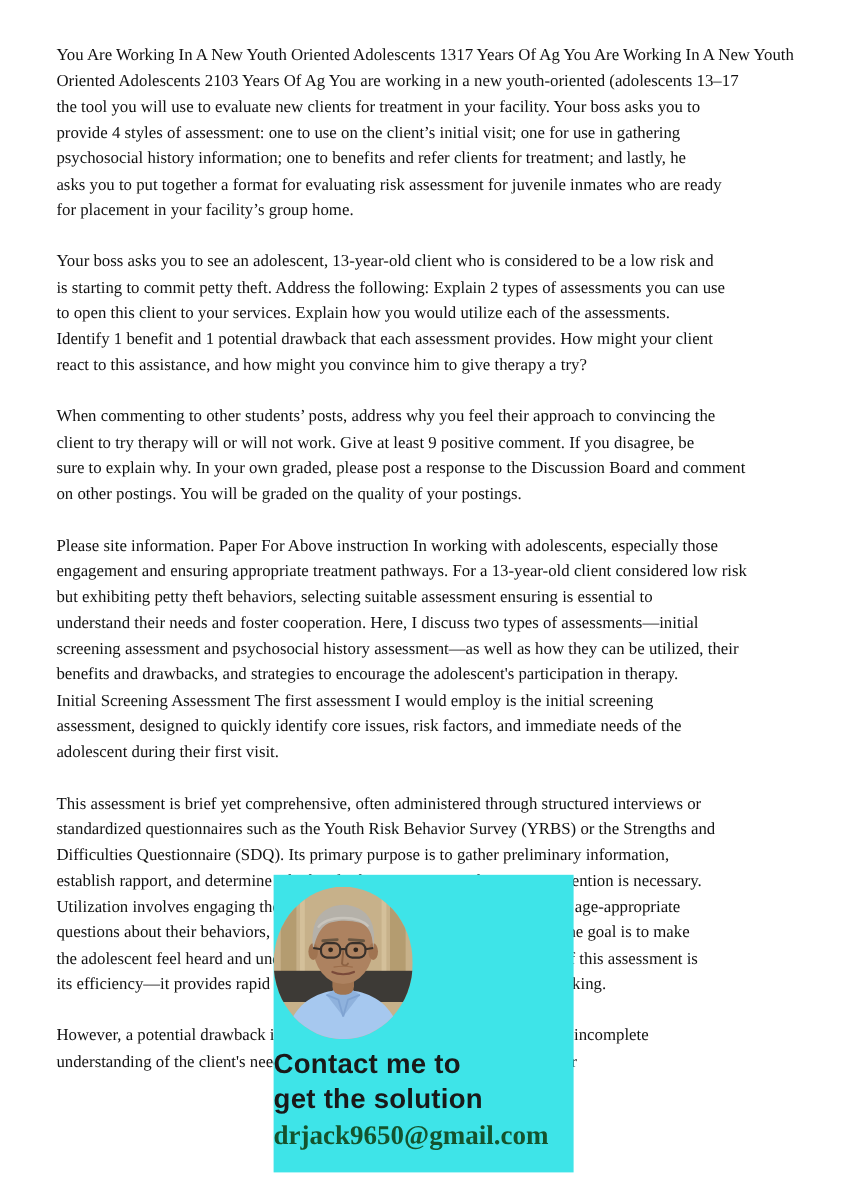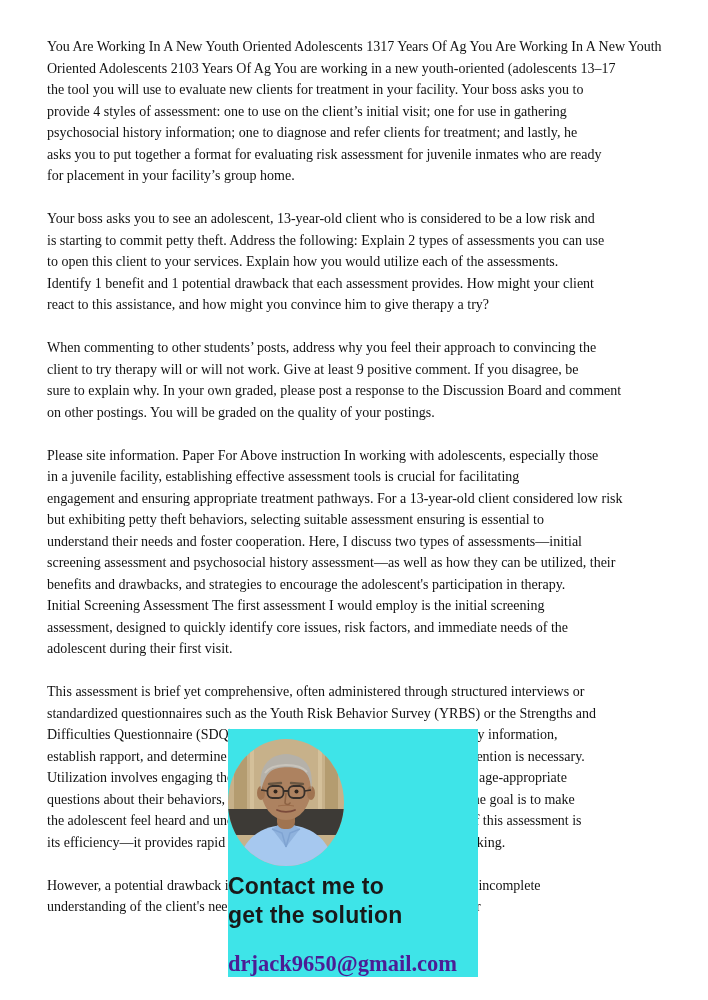--- a/index.html
+++ b/index.html
@@ -46,55 +46,54 @@
     line-height:29px;
     color:#191919;
     letter-spacing:0.2px;
   }
   .contact-line.first{margin-top:6px;}
   .email-line{
     font-family:"Liberation Serif","DejaVu Serif",serif;
     font-weight:bold;
     font-size:22.5px;
     line-height:30px;
-    margin-top:19px;
-    color:#4c1d95;
+    margin-top:1px;
+    color:#14532d;
   }
 </style>
 </head>
 <body>
 
 <div id="page">
 
   <div id="doc">
       <div class="para">
         <div class="ln">You Are Working In A New Youth Oriented Adolescents 1317 Years Of Ag You Are Working In A New Youth</div>
         <div class="ln">Oriented Adolescents 2103 Years Of Ag You are working in a new youth-oriented (adolescents 13–17</div>
         <div class="ln">the tool you will use to evaluate new clients for treatment in your facility. Your boss asks you to</div>
         <div class="ln">provide 4 styles of assessment: one to use on the client’s initial visit; one for use in gathering</div>
-        <div class="ln">psychosocial history information; one to diagnose and refer clients for treatment; and lastly, he</div>
+        <div class="ln">psychosocial history information; one to benefits and refer clients for treatment; and lastly, he</div>
         <div class="ln">asks you to put together a format for evaluating risk assessment for juvenile inmates who are ready</div>
         <div class="ln">for placement in your facility’s group home.</div>
       </div>
       <div class="para">
         <div class="ln">Your boss asks you to see an adolescent, 13-year-old client who is considered to be a low risk and</div>
         <div class="ln">is starting to commit petty theft. Address the following: Explain 2 types of assessments you can use</div>
         <div class="ln">to open this client to your services. Explain how you would utilize each of the assessments.</div>
         <div class="ln">Identify 1 benefit and 1 potential drawback that each assessment provides. How might your client</div>
         <div class="ln">react to this assistance, and how might you convince him to give therapy a try?</div>
       </div>
       <div class="para">
         <div class="ln">When commenting to other students’ posts, address why you feel their approach to convincing the</div>
         <div class="ln">client to try therapy will or will not work. Give at least 9 positive comment. If you disagree, be</div>
         <div class="ln">sure to explain why. In your own graded, please post a response to the Discussion Board and comment</div>
         <div class="ln">on other postings. You will be graded on the quality of your postings.</div>
       </div>
       <div class="para">
         <div class="ln">Please site information. Paper For Above instruction In working with adolescents, especially those</div>
-        <div class="ln">in a juvenile facility, establishing effective assessment tools is crucial for facilitating</div>
         <div class="ln">engagement and ensuring appropriate treatment pathways. For a 13-year-old client considered low risk</div>
         <div class="ln">but exhibiting petty theft behaviors, selecting suitable assessment ensuring is essential to</div>
         <div class="ln">understand their needs and foster cooperation. Here, I discuss two types of assessments—initial</div>
         <div class="ln">screening assessment and psychosocial history assessment—as well as how they can be utilized, their</div>
         <div class="ln">benefits and drawbacks, and strategies to encourage the adolescent's participation in therapy.</div>
         <div class="ln">Initial Screening Assessment The first assessment I would employ is the initial screening</div>
         <div class="ln">assessment, designed to quickly identify core issues, risk factors, and immediate needs of the</div>
         <div class="ln">adolescent during their first visit.</div>
       </div>
       <div class="para">

